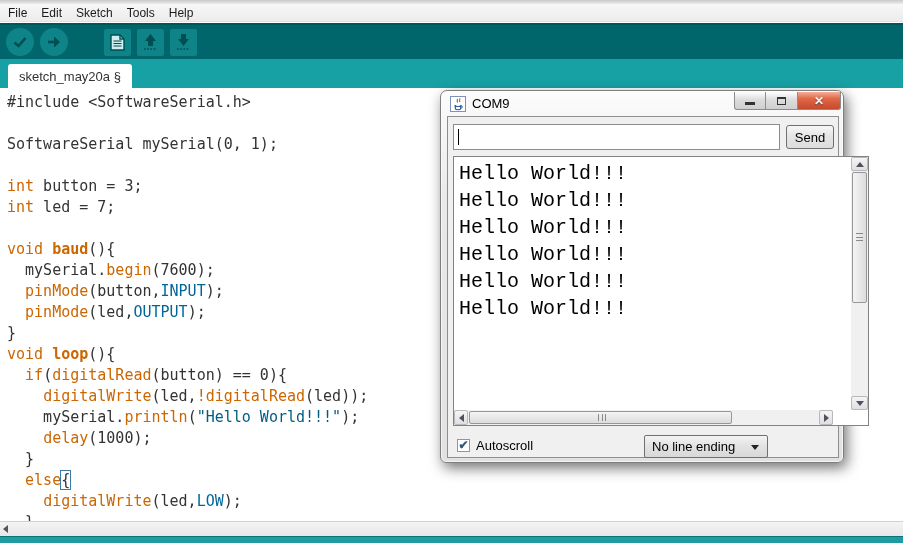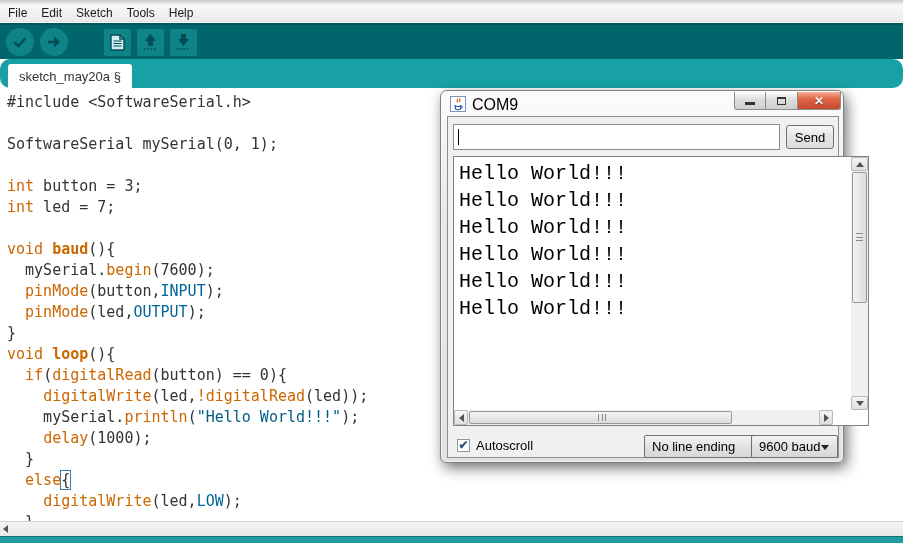--- a/index.html
+++ b/index.html
@@ -21,21 +21,21 @@
     background:#00666b; border-top:2px solid #00565b;
     display:flex; align-items:center; gap:6px; padding-left:6px; }
   .tb-btn { width:27px; height:27px; background:#0e8489; display:flex; align-items:center;
     justify-content:center; color:#004d52; }
   .tb-round { border-radius:50%; width:28px; height:28px; }
   .tb-square { border-radius:2px; }
   .tb-gap { width:24px; }
   .tb-btn svg { display:block; }
 
   
-  .tabbar { position:absolute; left:0; top:59px; width:903px; height:29px; background:#17a1a5;border-radius:10px; }
+  .tabbar { position:absolute; left:0; top:59px; width:903px; height:29px; background:#17a1a5; }
   .tab-active { position:absolute; left:8px; top:5px; height:24px; background:#ffffff;
     border-radius:3px 3px 0 0; padding:0 11px; display:flex; align-items:center;
     font-size:13px; color:#333; }
 
   
   .editor { position:absolute; left:0; top:88px; width:903px; height:433px; background:#fff;
     overflow:hidden; }
   .code-area { padding:4px 0 0 7px; font-family:"DejaVu Sans Mono", monospace;
     font-size:15px; line-height:21px; color:#333; }
   .code-line { white-space:pre; height:21px; }
@@ -54,21 +54,21 @@
     border-top:4px solid transparent; border-bottom:4px solid transparent; border-right:5px solid #555; }
   .status-strip { position:absolute; left:0; top:536px; width:903px; height:7px;
     background:#1f9ca1; border-top:1px solid #0b7377; }
 
   
   .sm-window { position:absolute; left:440px; top:90px; width:404px; height:373px;
     background:linear-gradient(#fcfcfc,#e9e9e9 30%,#e2e2e2); border:1px solid #7e7e7e;
     border-radius:7px 7px 6px 6px; box-shadow:3px 5px 14px rgba(0,0,0,.55), 0 0 0 1px rgba(255,255,255,.6) inset; }
   .sm-titlebar { position:absolute; left:0; top:0; width:100%; height:25px; }
   .sm-icon { position:absolute; left:9px; top:5px; width:16px; height:16px; }
-  .sm-title { position:absolute; left:31px; top:5px; font-size:16px; color:#000; }
+  .sm-title { position:absolute; left:31px; top:5px; font-size:13px; color:#000; }
   .sm-controls { position:absolute; right:2px; top:1px; height:18px; display:flex; }
   .sm-ctl { border:1px solid #8c8c8c; border-top:none; display:flex; align-items:center;
     justify-content:center; background:linear-gradient(#ffffff,#dcdcdc 45%,#cfcfcf); }
   .sm-min { width:32px; border-radius:0 0 0 3px; }
   .sm-max { width:32px; border-left:none; }
   .sm-close { width:43px; border-left:none; border-radius:0 0 3px 0;
     background:linear-gradient(#f4ae97,#e06647 40%,#c64a2d);
     color:#f4f4f4; font-weight:bold; font-size:12px; text-shadow:0 1px 1px rgba(0,0,0,.5); }
   .glyph-min { width:10px; height:3px; background:#333; margin-top:6px; }
   .glyph-max { width:9px; height:8px; border:1px solid #333; border-top:2px solid #333; background:transparent; }
@@ -284,20 +284,16 @@
 
       <div class="sm-check">
         <span>✔</span>
       </div>
       <span class="sm-autoscroll-label">Autoscroll</span>
 
       <div class="sm-dd dd-line-ending">
         <span>No line ending</span>
         <div class="dd-arrow"></div>
       </div>
-      <div class="sm-dd dd-baud">
-        <span>9600 baud</span>
-        <div class="dd-arrow"></div>
-      </div>
     </div>
   </div>
 
 </div>
 
 </body></html>

